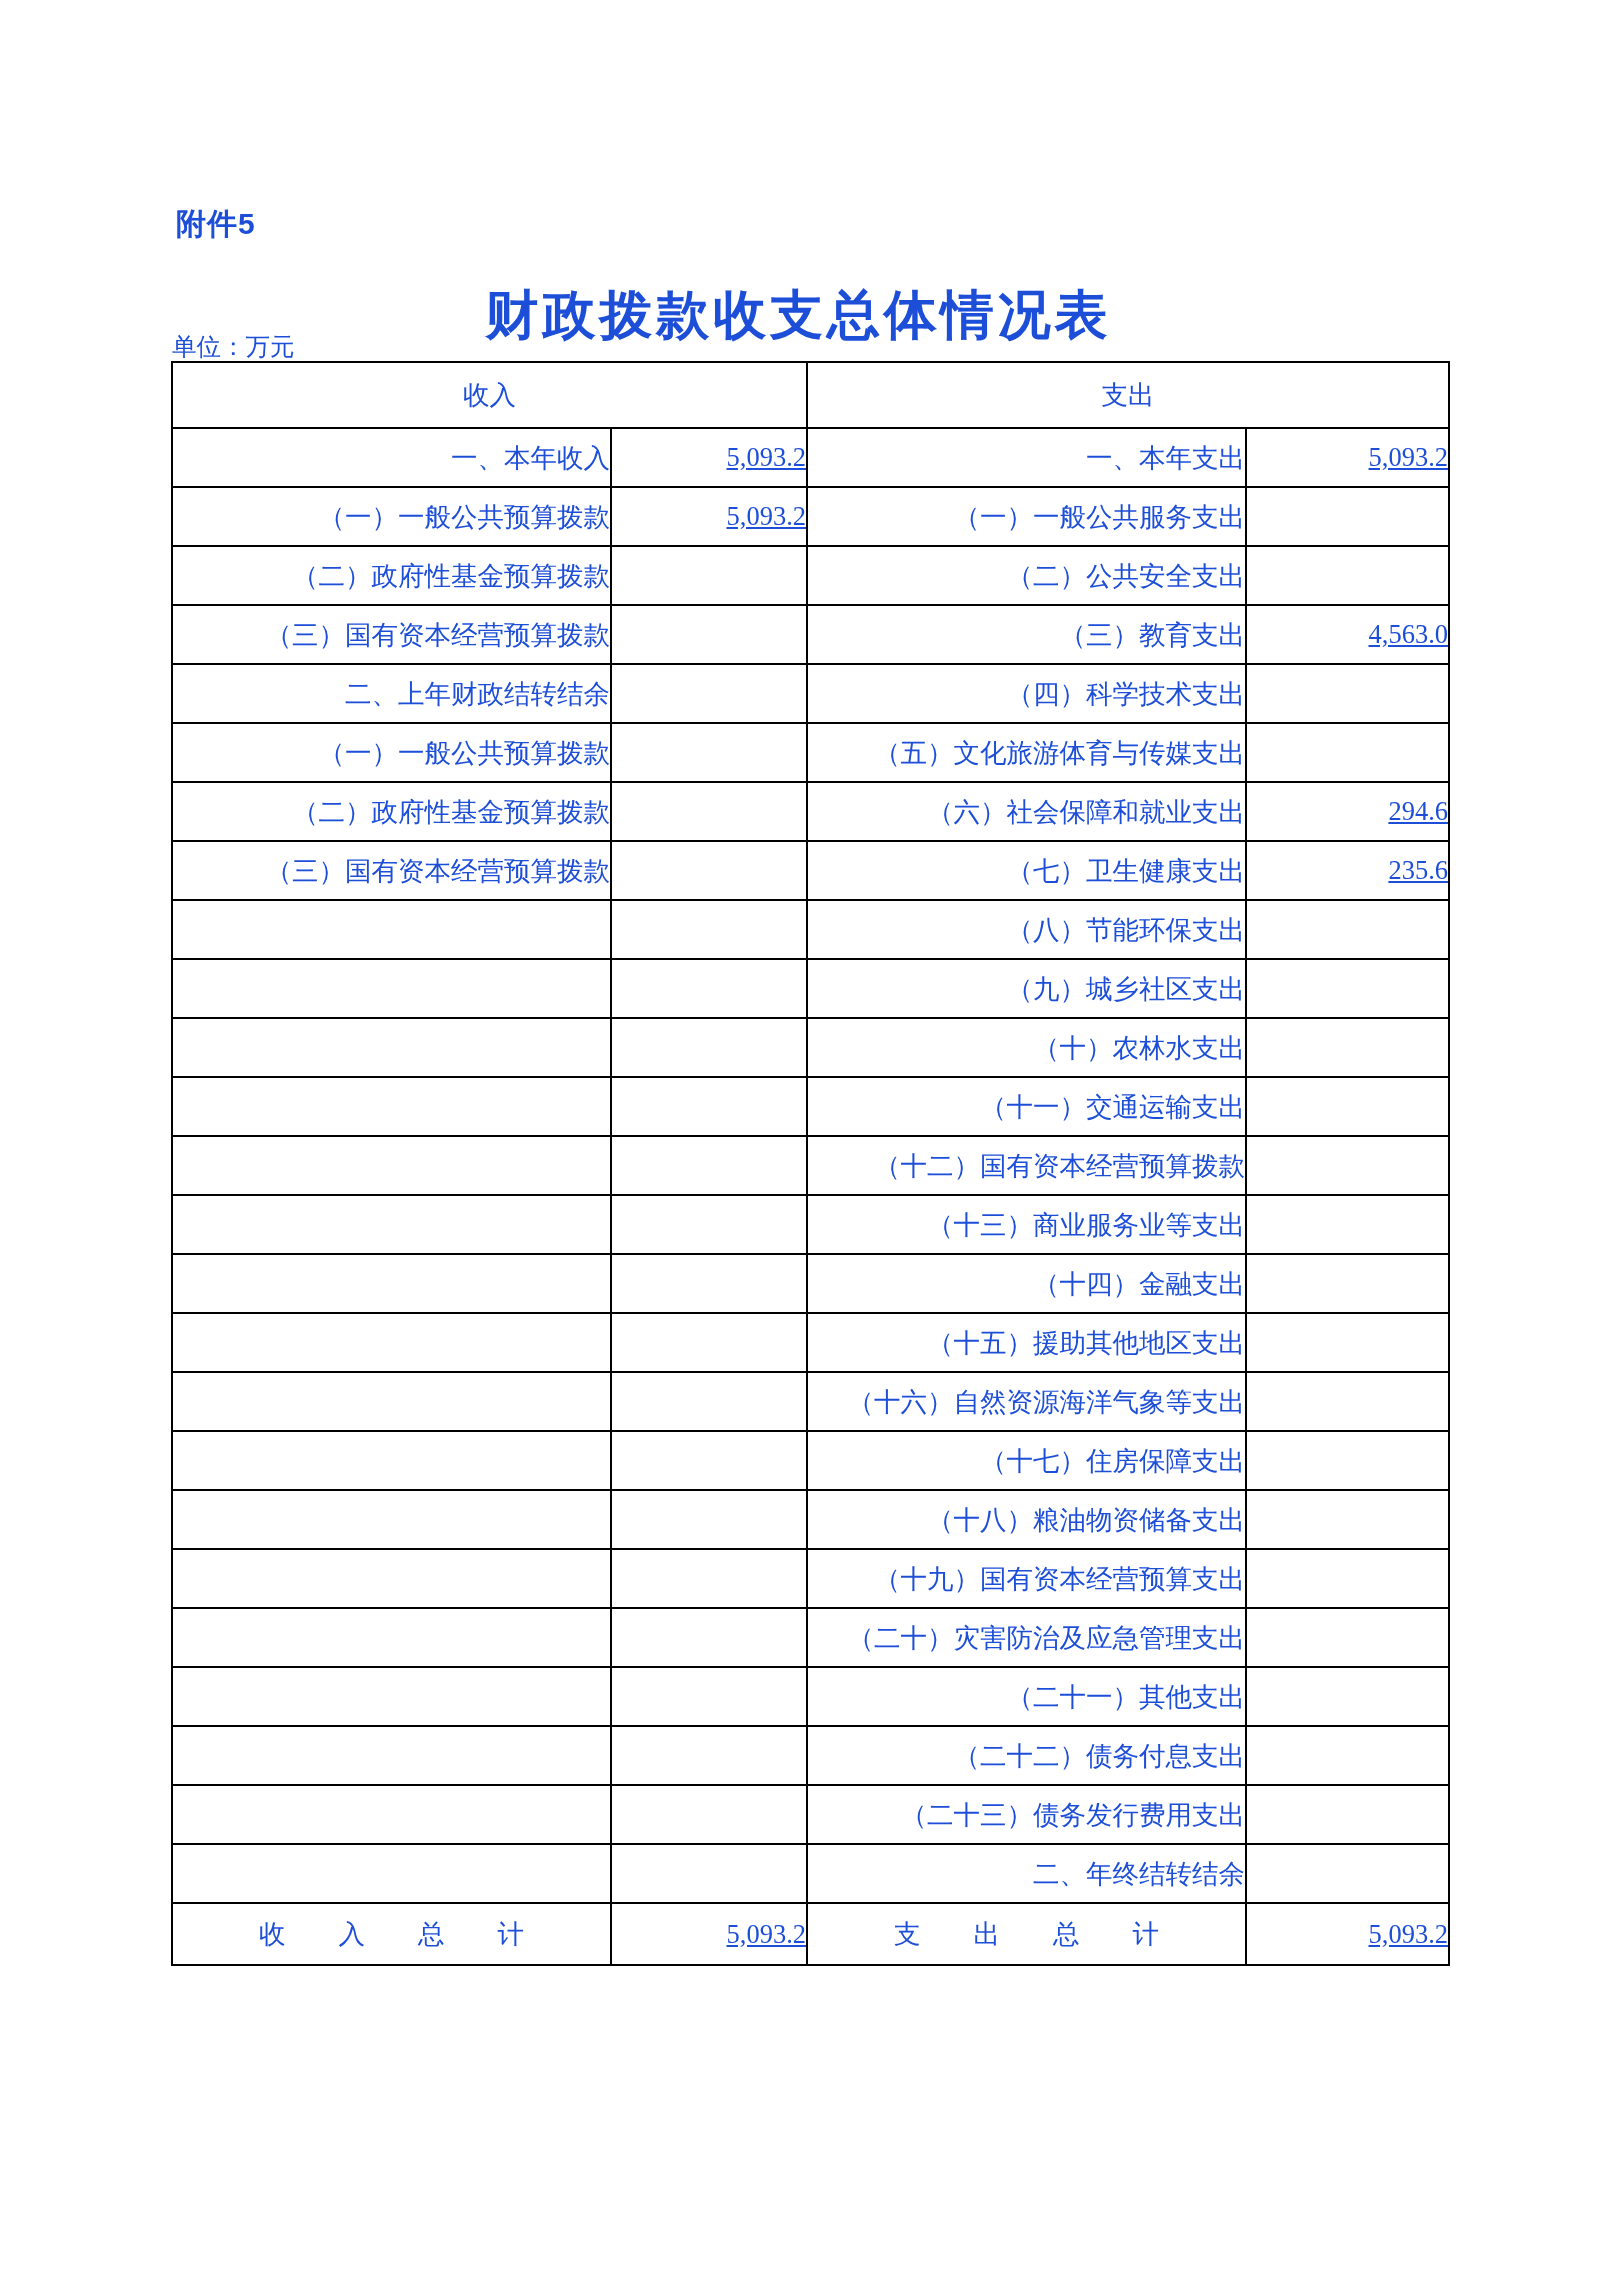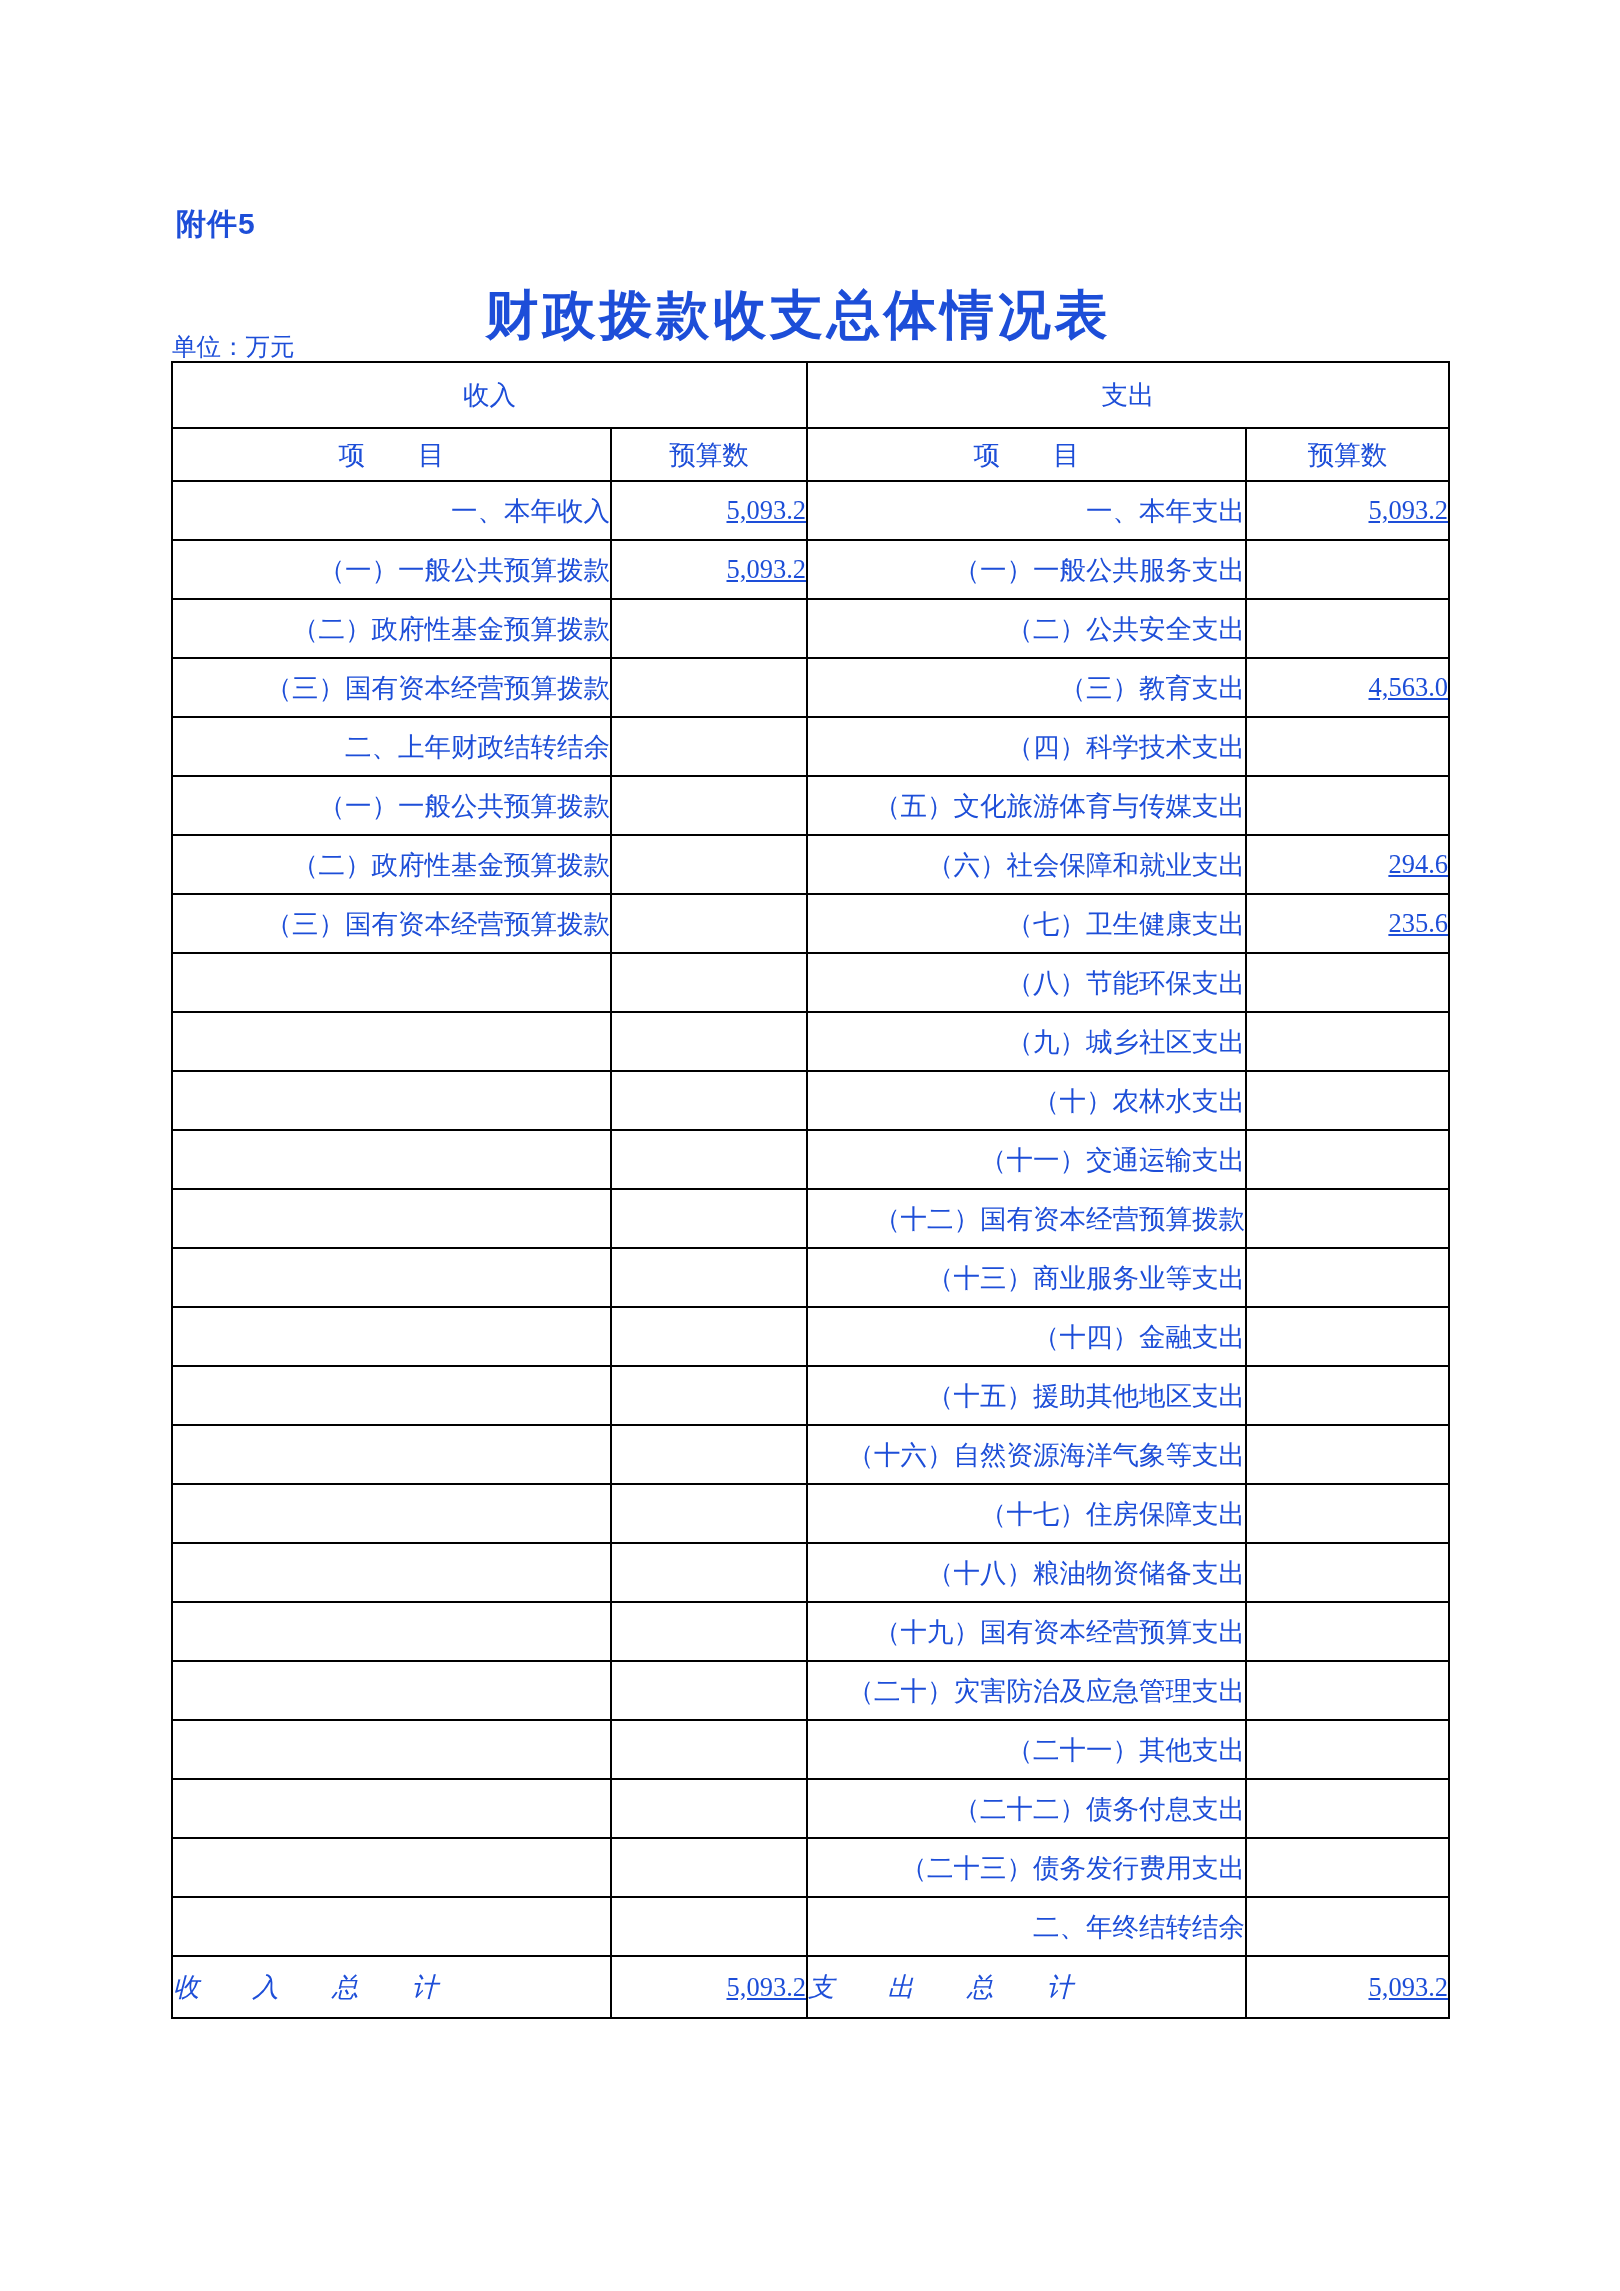--- a/index.html
+++ b/index.html
@@ -63,21 +63,21 @@
     vertical-align: middle;
   }
   tr.header-1 { height: 66px; }
   tr.header-2 { height: 53px; }
   tr.body-row { height: 59px; }
   tr.total-row { height: 62px; }
   td.section-header { text-align: center; }
   td.col-header { text-align: center; }
   td.item-cell { text-align: right; padding-left: 5.9px; }
   td.value-cell { text-align: right; padding-right: 15.7px; font-size: 25.5px; text-decoration: underline; }
-  td.total-label-cell { text-align: left; font-style: italic; }
+  td.total-label-cell { text-align: center; }
 </style>
 </head>
 <body>
 
 <div id="page">
 
   <div class="attachment-label">附件5</div>
 
   <div class="doc-title">财政拨款收支总体情况表</div>
 
@@ -88,26 +88,20 @@
       <col style="width:439px">
       <col style="width:196px">
       <col style="width:439px">
       <col style="width:203px">
     </colgroup>
     <tbody>
       <tr class="header-1">
         <td class="section-header" colspan="2">收入</td>
         <td class="section-header" colspan="2">支出</td>
       </tr>
-      <tr class="header-2">
-        <td class="col-header">项　　目</td>
-        <td class="col-header">预算数</td>
-        <td class="col-header">项　　目</td>
-        <td class="col-header">预算数</td>
-      </tr>
 
     </tbody>
     <tbody>
         <tr class="body-row">
           <td class="item-cell">一、本年收入</td>
           <td class="value-cell">5,093.2</td>
           <td class="item-cell">一、本年支出</td>
           <td class="value-cell">5,093.2</td>
         </tr>
         <tr class="body-row">

